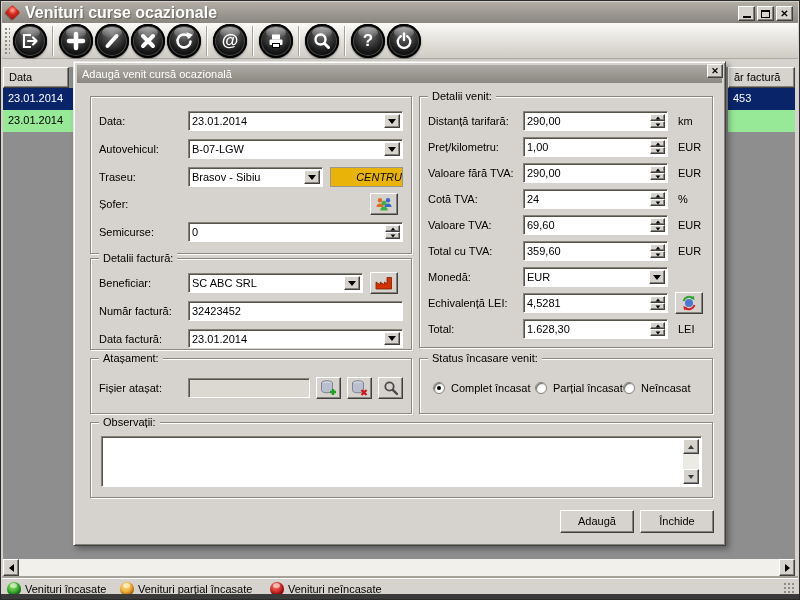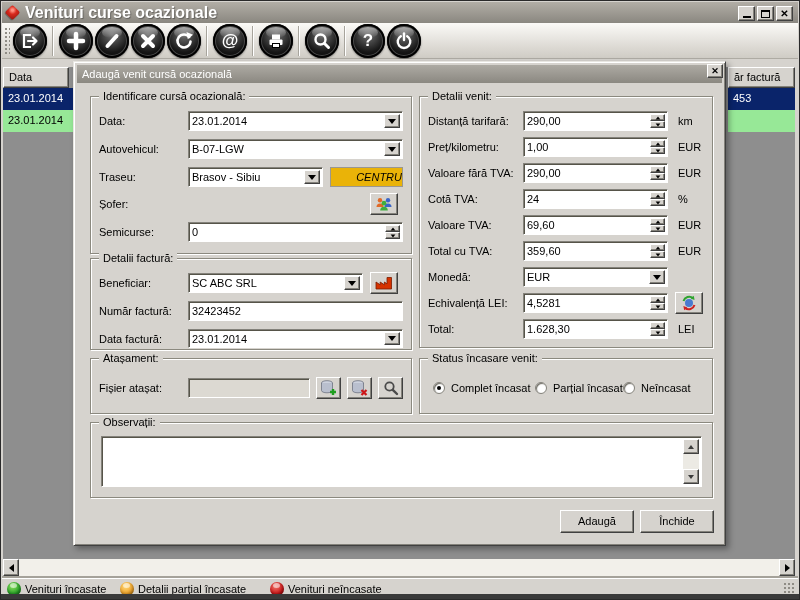--- a/index.html
+++ b/index.html
@@ -188,21 +188,20 @@
       </span>
   </div>
 
   <div class="dialog">
     <div class="dlg-title"><span>Adaugă venit cursă ocazională</span></div>
     <span class="dlg-close raised">
         <span>✕</span>
       </span>
 
     <div class="gb" style="left:16px; top:34px; width:322px; height:158px;">
-      <span class="legend">Identificare cursă ocazională:</span>
       <span class="lbl" style="left:8px; top:14px;">Data:</span>
       <span class="ctrl sunken" style="left:97px; top:14px; width:215px;">
         <input class="txt" value="23.01.2014" style="">
         <span class="cbtn raised">
             <span class="t-cdown"></span>
           </span>
       </span>
       <span class="lbl" style="left:8px; top:42px;">Autovehicul:</span>
       <span class="ctrl sunken" style="left:97px; top:42px; width:215px;">
         <input class="txt" value="B-07-LGW" style="">
@@ -441,21 +440,21 @@
     <button class="dlgbtn raised" style="left:566px; top:448px;">Închide</button>
   </div>
 
   <div class="statusbar">
     <span class="sitem" style="left:5px;">
       <span class="dot" style="background: radial-gradient(circle at 40% 30%, rgb(142, 224, 94), rgb(39, 163, 39) 60%, rgb(21, 117, 21));"></span>
       <span class="slbl">Venituri încasate</span>
     </span>
     <span class="sitem" style="left:118px;">
       <span class="dot" style="background: radial-gradient(circle at 40% 30%, rgb(255, 217, 122), rgb(240, 162, 39) 60%, rgb(192, 124, 10));"></span>
-      <span class="slbl">Detalii parțial încasate</span>
+      <span class="slbl">Venituri parțial încasate</span>
     </span>
     <span class="sitem" style="left:268px;">
       <span class="dot" style="background: radial-gradient(circle at 40% 30%, rgb(240, 122, 106), rgb(204, 21, 24) 60%, rgb(143, 10, 12));"></span>
       <span class="slbl">Venituri neîncasate</span>
     </span>
     <span class="resizegrip"></span>
   </div>
 
   <div class="bottomedge"></div>
 </div>

